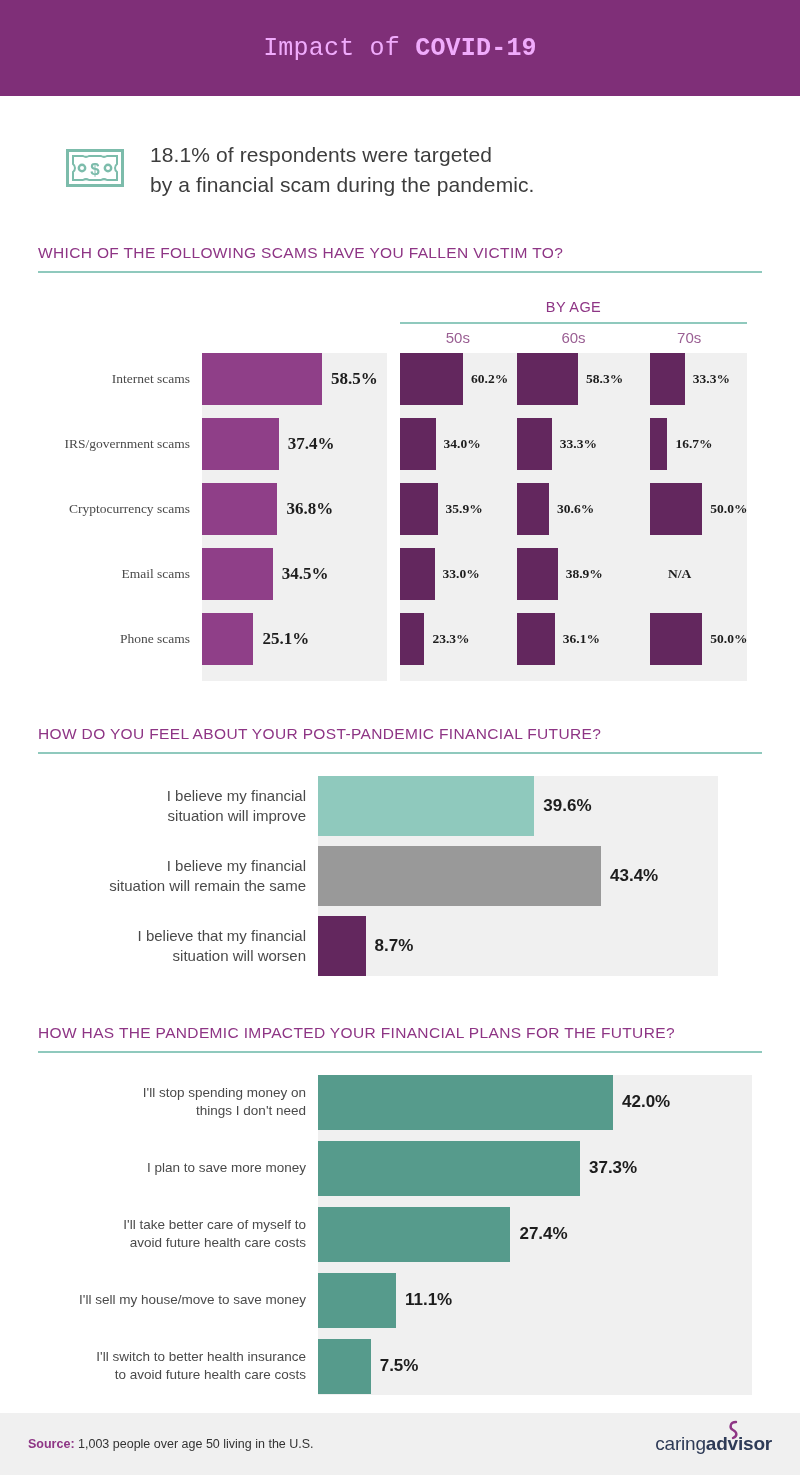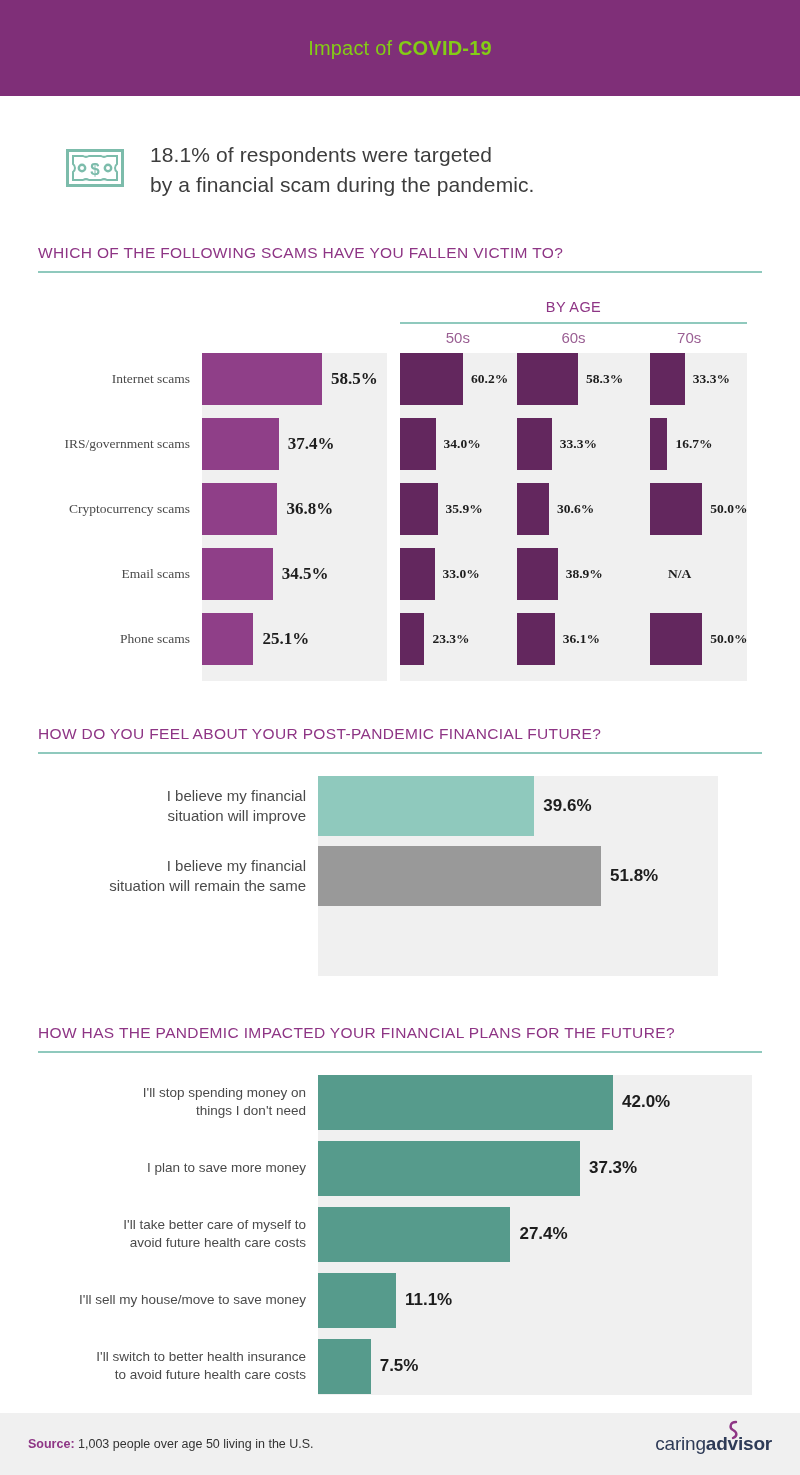--- a/index.html
+++ b/index.html
@@ -13,24 +13,25 @@
 
   
   .header {
     height: 96px;
     background: #7f2f78;
     display: flex;
     align-items: center;
     justify-content: center;
   }
   .header-title {
-    color: #84cc16;
-    font-size: 20px;
+    color: #f0abfc;
+    font-size: 25px;
     font-weight: 300;
     letter-spacing: .2px;
+    font-family: Liberation Mono, monospace;
   }
   .header-title b { font-weight: 700; }
 
   
   .intro {
     display: flex;
     align-items: center;
     padding: 44px 0 0 66px;
   }
   .money-icon { flex: 0 0 auto; margin-right: 26px; }
@@ -379,21 +380,29 @@
           </div>
           <div class="bar2" style="width: 216.347px; background: rgb(143, 201, 189);"></div>
           <div class="val2" style="left: 543.347px;">39.6%</div>
         </div>
         <div class="row2">
           <div class="row2-label">
             <div>I believe my financial</div>
             <div>situation will remain the same</div>
           </div>
           <div class="bar2" style="width: 283px; background: rgb(153, 153, 153);"></div>
-          <div class="val2" style="left: 610px;">51.8%</div>
+          <div class="val2" style="left: 610px;">43.4%</div>
+        </div>
+        <div class="row2">
+          <div class="row2-label">
+            <div>I believe that my financial</div>
+            <div>situation will worsen</div>
+          </div>
+          <div class="bar2" style="width: 47.5309px; background: rgb(99, 39, 94);"></div>
+          <div class="val2" style="left: 374.531px;">8.7%</div>
         </div>
       </div>
   </div>
 </div>
 
 <div class="s3">
   <div class="sec-title">HOW HAS THE PANDEMIC IMPACTED YOUR FINANCIAL PLANS FOR THE FUTURE?</div>
   <div class="sec-rule"></div>
   <div class="s3-body">
     <div class="panel3"></div>

